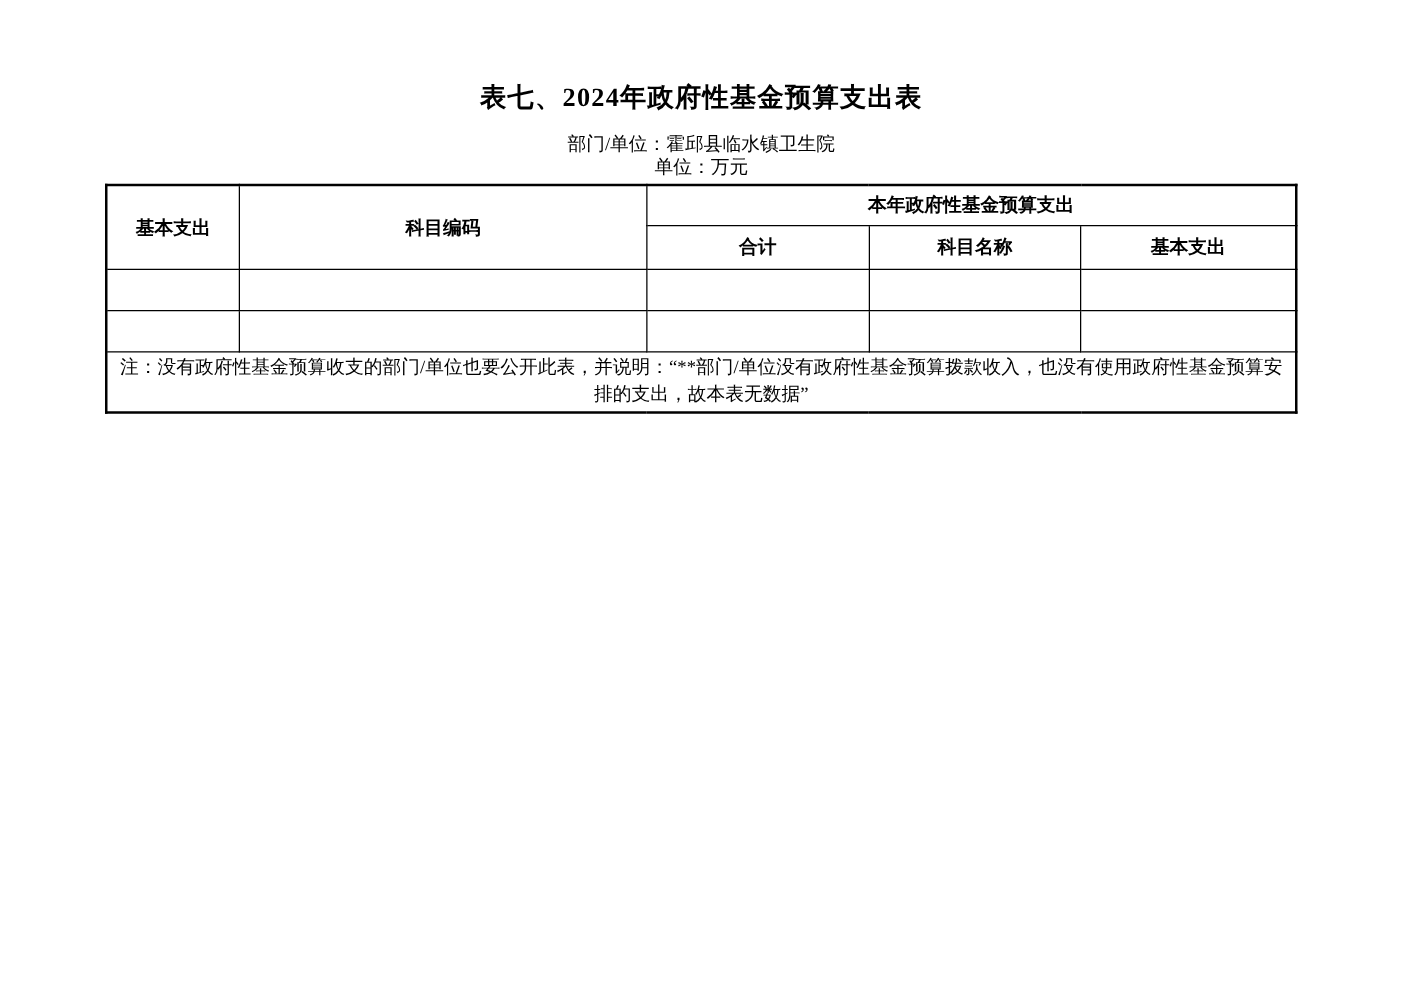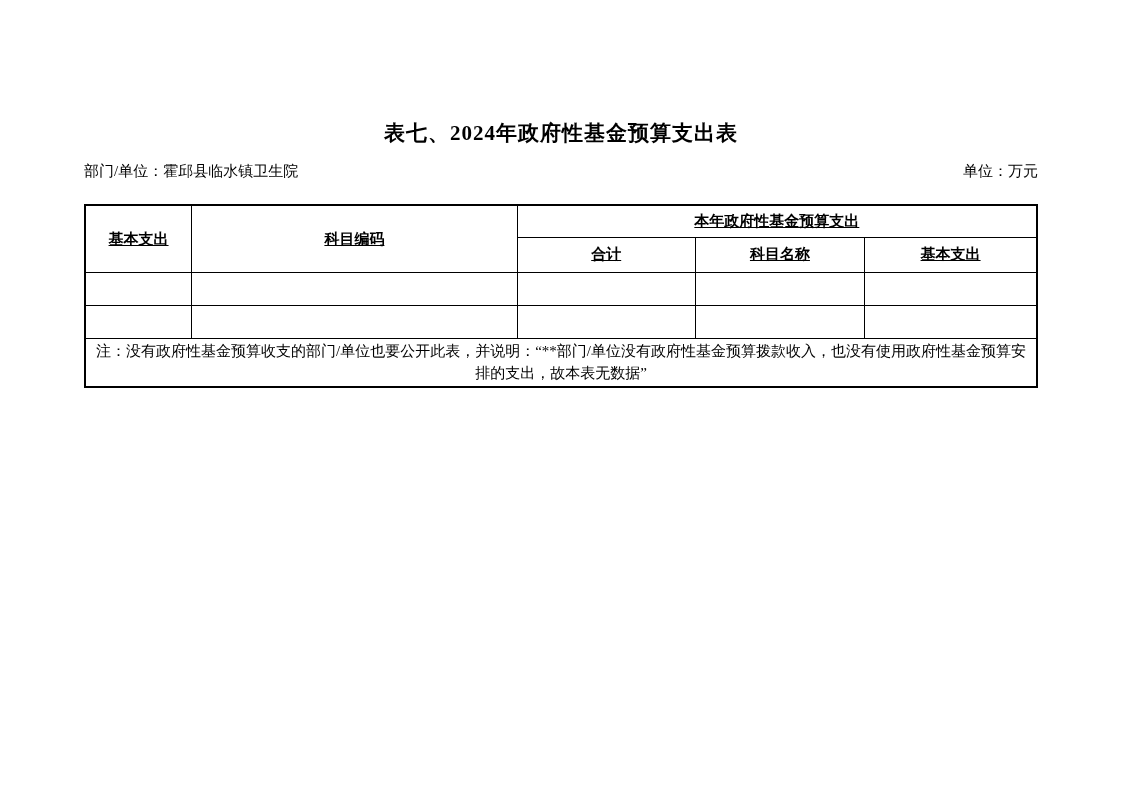--- a/index.html
+++ b/index.html
@@ -11,58 +11,58 @@
   body {
     width: 1122px;
     height: 793px;
     font-family: "Liberation Serif", serif;
     color: #000000;
     overflow: hidden;
   }
   .page {
     width: 954px;
     margin: 0 auto;
-    padding-top: 120px;
+    padding-top: 65px;
   }
   .title {
     font-family: "Liberation Serif", serif;
     font-weight: bold;
     font-size: 21px;
     text-align: center;
     margin: 0 0 15px 0;
     line-height: 1.3;
     letter-spacing: 1px;
   }
   .meta-row {
     display: flex;
     justify-content: space-between;
     align-items: center;
     font-size: 15px;
-    margin-bottom: 24px;
+    margin-bottom: 4px;
     line-height: 1.2;
+    flex-direction: column;
   }
   table.budget-table {
     width: 100%;
     border-collapse: collapse;
     table-layout: fixed;
     border: 2px solid #000000;
   }
   table.budget-table th,
   table.budget-table td {
     border: 1px solid #000000;
     padding: 2px 4px;
     overflow: hidden;
   }
   table.budget-table thead th {
     font-family: "Liberation Sans", sans-serif;
     font-weight: bold;
     font-size: 15px;
     text-align: center;
     vertical-align: middle;
-    text-decoration: underline;
   }
   tr.header-group-row th { height: 32px; }
   tr.header-sub-row th { height: 35px; }
   tbody tr.data-row td {
     height: 33px;
     font-size: 15px;
   }
   td.note-cell {
     height: 44px;
     vertical-align: top;

